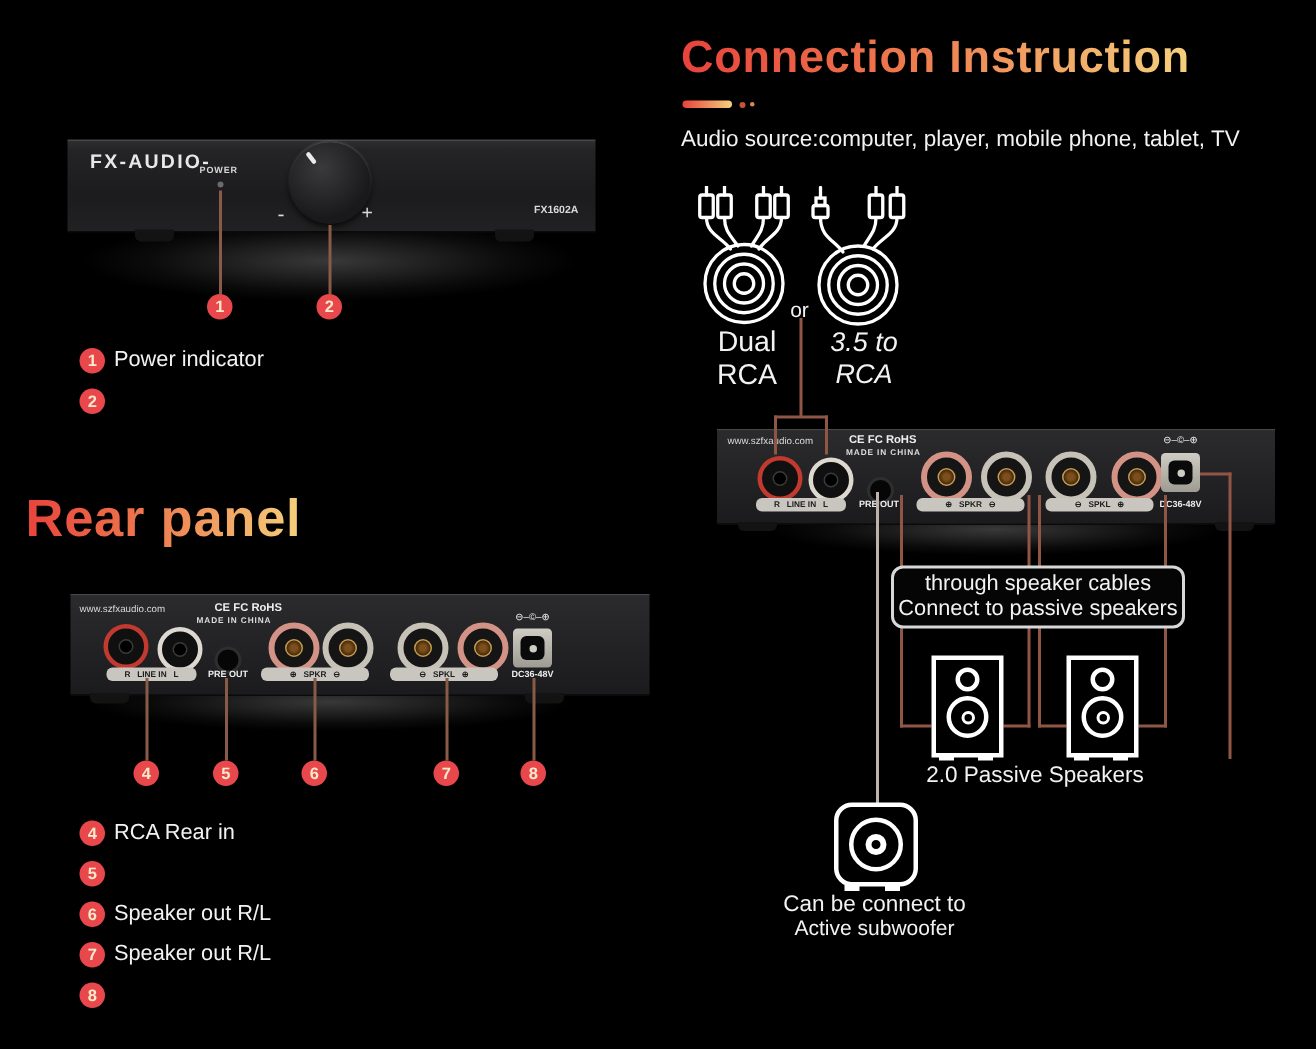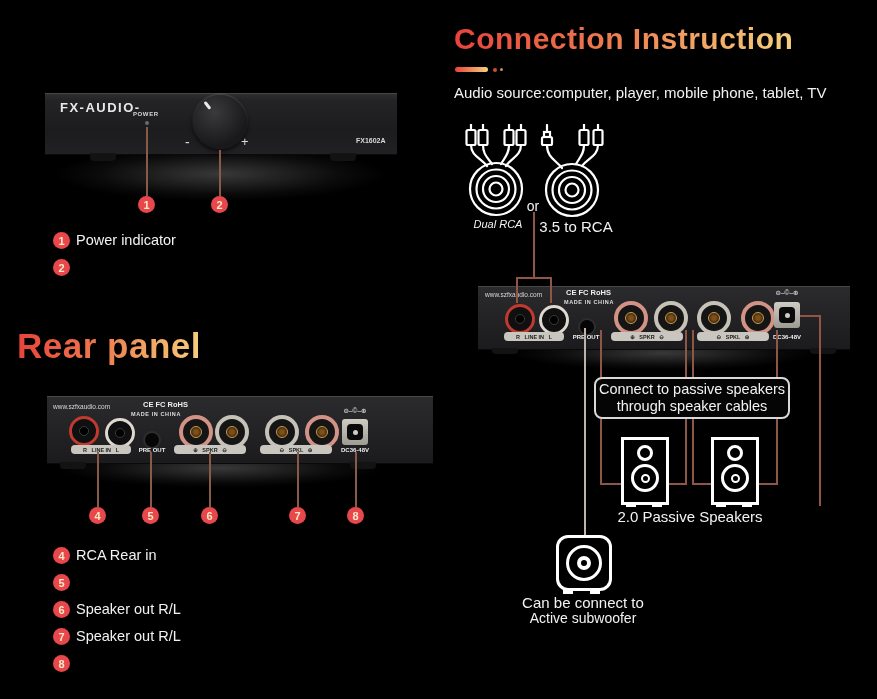--- a/index.html
+++ b/index.html
@@ -175,22 +175,22 @@
       <path d="M11,21 C11,34 20,36 26,44"></path>
         <path d="M48,21 C48,30 44,33 40,40"></path>
         <path d="M62,21 C62,32 52,34 46,42"></path>
       <circle cx="36" cy="66" r="26"></circle>
         <circle cx="36" cy="66" r="19.5"></circle>
       <circle cx="36" cy="66" r="13"></circle>
         <circle cx="36" cy="66" r="6.5"></circle>
     </g>
   </svg>
   <div class="abs ctr white-txt" style="left:521px;top:198px;width:24px;font-size:14px;">or</div>
-  <div class="abs ctr white-txt" style="left:460px;top:218px;width:76px;font-size:11px;font-style:italic;">Dual RCA</div>
-  <div class="abs ctr white-txt" style="left:534px;top:218px;width:84px;font-size:15px;">3.5 to RCA</div>
+  <div class="abs ctr white-txt" style="left:460px;top:218px;width:76px;font-size:19px;">Dual RCA</div>
+  <div class="abs ctr white-txt" style="left:534px;top:218px;width:84px;font-size:18px;font-style:italic;">3.5 to RCA</div>
 
   <div class="abs cline" style="left:533px;top:212px;width:2px;height:66px;"></div>
   <div class="abs cline" style="left:516px;top:277px;width:36px;height:2px;"></div>
   <div class="abs cline" style="left:516px;top:277px;width:2px;height:26px;"></div>
   <div class="abs cline" style="left:550px;top:277px;width:2px;height:26px;"></div>
 
   <div class="abs shadow-ellipse" style="left:462px;top:330px;width:402px;height:46px;"></div>
   <div class="abs dev-body" style="left:478px;top:286px;width:372px;height:62px;background:linear-gradient(180deg,#2b2b2d,#1b1b1d);"></div>
   <div class="abs dev-foot" style="left:492px;top:348px;width:26px;height:6px;"></div>
   <div class="abs dev-foot" style="left:810px;top:348px;width:26px;height:6px;"></div>
@@ -240,22 +240,22 @@
   <div class="abs cline" style="left:685px;top:330px;width:2px;height:155px;"></div>
   <div class="abs cline" style="left:667px;top:483px;width:20px;height:2px;"></div>
   <div class="abs cline" style="left:692px;top:330px;width:2px;height:155px;"></div>
   <div class="abs cline" style="left:692px;top:483px;width:21px;height:2px;"></div>
   <div class="abs cline" style="left:776px;top:330px;width:2px;height:155px;"></div>
   <div class="abs cline" style="left:757px;top:483px;width:21px;height:2px;"></div>
   <div class="abs cline" style="left:800px;top:315px;width:21px;height:2px;"></div>
   <div class="abs cline" style="left:819px;top:315px;width:2px;height:191px;"></div>
 
   <div class="abs boxed" style="left:594px;top:377px;width:192px;height:38px;">
+    <div style="font-size:14.5px;line-height:17px;color:#f2f2f2;">through speaker cables</div>
     <div style="font-size:14.5px;line-height:17px;color:#f2f2f2;">Connect to passive speakers</div>
-    <div style="font-size:14.5px;line-height:17px;color:#f2f2f2;">through speaker cables</div>
   </div>
 
   <div class="abs spk" style="left:621px;top:437px;width:42px;height:62px;">
     <div class="circ" style="position:absolute;left:13px;top:5px;width:10px;height:10px;"></div>
     <div class="circ" style="position:absolute;left:7px;top:24px;width:22px;height:22px;display:flex;align-items:center;justify-content:center;">
       <div class="circ" style="width:5px;height:5px;border-width:2.5px;"></div>
     </div>
   </div>
   <div class="abs spk-foot" style="left:626px;top:503px;width:10px;height:4px;"></div>
   <div class="abs spk-foot" style="left:652px;top:503px;width:10px;height:4px;"></div>

